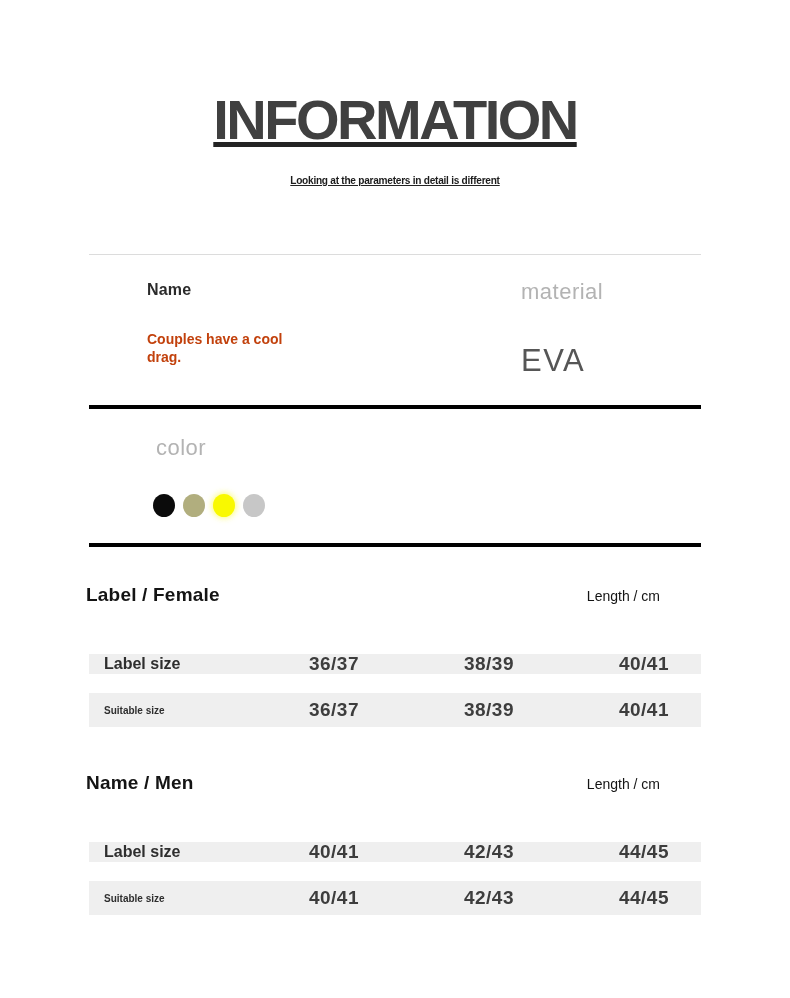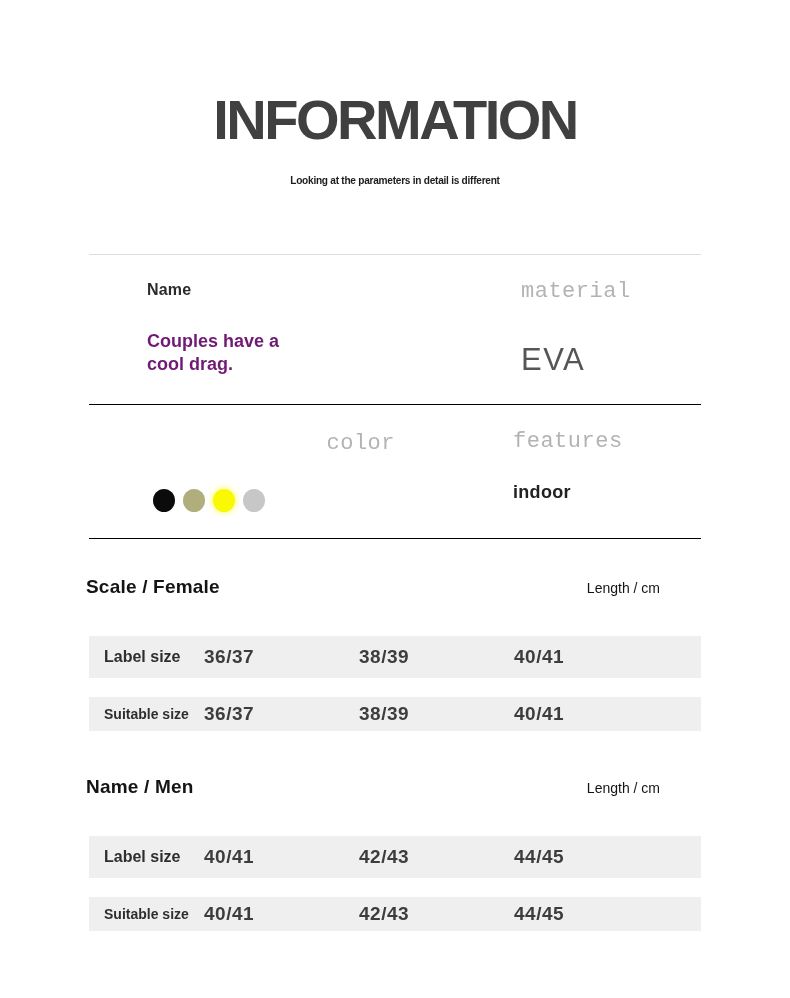--- a/index.html
+++ b/index.html
@@ -7,21 +7,21 @@
   body {
     width: 790px;
     height: 998px;
     font-family: "Liberation Sans", sans-serif;
     color: #232323;
     overflow: hidden;
   }
   .page { width: 790px; height: 998px; position: relative; }
 
   
-  header { text-align: center; padding-top: 92px; }
+  header { text-align: center; padding-top: 92px; text-decoration: underline; }
   .title {
     font-size: 56px;
     font-weight: 800;
     letter-spacing: -2.5px;
     color: #404040;
     line-height: 1.0;
   }
   .subtitle {
     margin-top: 26px;
     font-size: 11.5px;
@@ -34,63 +34,62 @@
   
   .content {
     width: 612px;
     margin: 0 auto;
     margin-top: 68px; 
   }
 
   
   .spec-section {
     display: flex;
-    border-bottom: 1px solid #000000;
+    border-bottom: 4px solid #000000;
   }
   .spec-section.first { border-top: 1px solid #dcdcdc; }
   .spec-col { width: 50%; }
   .spec-col.left  { padding: 26px 0 26px 58px; }
   .spec-col.right { padding: 24px 0 26px 126px; }
 
   .spec-label-dark {
     font-size: 16px;
     font-weight: 700;
     color: #2b2b2b;
     letter-spacing: 0.2px;
   }
   .spec-label-light {
     font-size: 22px;
     font-weight: 400;
     color: #b3b3b3;
     letter-spacing: 0.5px;
-    font-family: Liberation Mono, monospace;
   }
   .spec-value-small {
     margin-top: 31px;
-    font-size: 18px;
+    font-size: 14px;
     font-weight: 700;
     line-height: 1.3;
-    color: #701a75;
+    color: #c2410c;
     max-width: 160px;
   }
   .spec-value-eva {
     margin-top: 38px;
     font-size: 31px;
     font-weight: 400;
     color: #565656;
     letter-spacing: 1.5px;
   }
   .spec-value-indoor {
     margin-top: 28px;
     font-size: 18px;
     font-weight: 700;
     color: #222222;
     letter-spacing: 0.3px;
   }
-  .sec2-left-pad { padding-left: 67px !important; text-align: right; }
+  .sec2-left-pad { padding-left: 67px !important; }
   .sec2-right-pad { padding-left: 118px !important; }
 
   .swatches {
     margin-top: 33px;
     margin-left: -3px;
     display: flex;
     align-items: center;
   }
   .swatch {
     width: 22px;
@@ -119,35 +118,35 @@
   }
   .size-unit {
     font-size: 14px;
     font-weight: 400;
     color: #141414;
   }
   .size-row {
     display: flex;
     align-items: center;
     background: #efefef;
-    height: 42px;
-    margin-top: 38px;
+    height: 20px;
+    margin-top: 48px;
     padding-left: 15px;
   }
   .size-row + .size-row { margin-top: 19px; height: 34px; }
   .row-label {
     width: 100px;
     font-weight: 700;
     color: #2e2e2e;
   }
   .size-row:first-of-type .row-label { font-size: 16.5px; }
-  .size-row + .size-row .row-label { font-size: 14px; }
+  .size-row + .size-row .row-label { font-size: 10px; }
   .row-val {
     flex: 0 0 155px;
-    text-align: left;
+    text-align: right;
     font-size: 19px;
     font-weight: 700;
     color: #3d3d3d;
     letter-spacing: 0.5px;
   }
 </style>
 </head>
 <body>
 
 <div class="page">
@@ -173,29 +172,25 @@
     <section class="spec-section">
       <div class="spec-col left sec2-left-pad">
         <div class="spec-label-light">color</div>
         <div class="swatches">
           <span class="swatch" style="background-color: rgb(11, 11, 11);"></span>
           <span class="swatch" style="background-color: rgb(177, 174, 126);"></span>
           <span class="swatch glow" style="background-color: rgb(249, 249, 0);"></span>
           <span class="swatch" style="background-color: rgb(199, 199, 199);"></span>
         </div>
       </div>
-      <div class="spec-col right sec2-right-pad">
-        <div class="spec-label-light">features</div>
-        <div class="spec-value-indoor">indoor</div>
-      </div>
     </section>
 
     <section class="size-section">
       <div class="size-heading">
-        <span class="size-title">Scale / Female</span>
+        <span class="size-title">Label / Female</span>
         <span class="size-unit">Length / cm</span>
       </div>
       <div class="size-row">
         <span class="row-label">Label size</span>
         <span class="row-val">36/37</span>
         <span class="row-val">38/39</span>
         <span class="row-val">40/41</span>
       </div>
       <div class="size-row">
         <span class="row-label">Suitable size</span>

